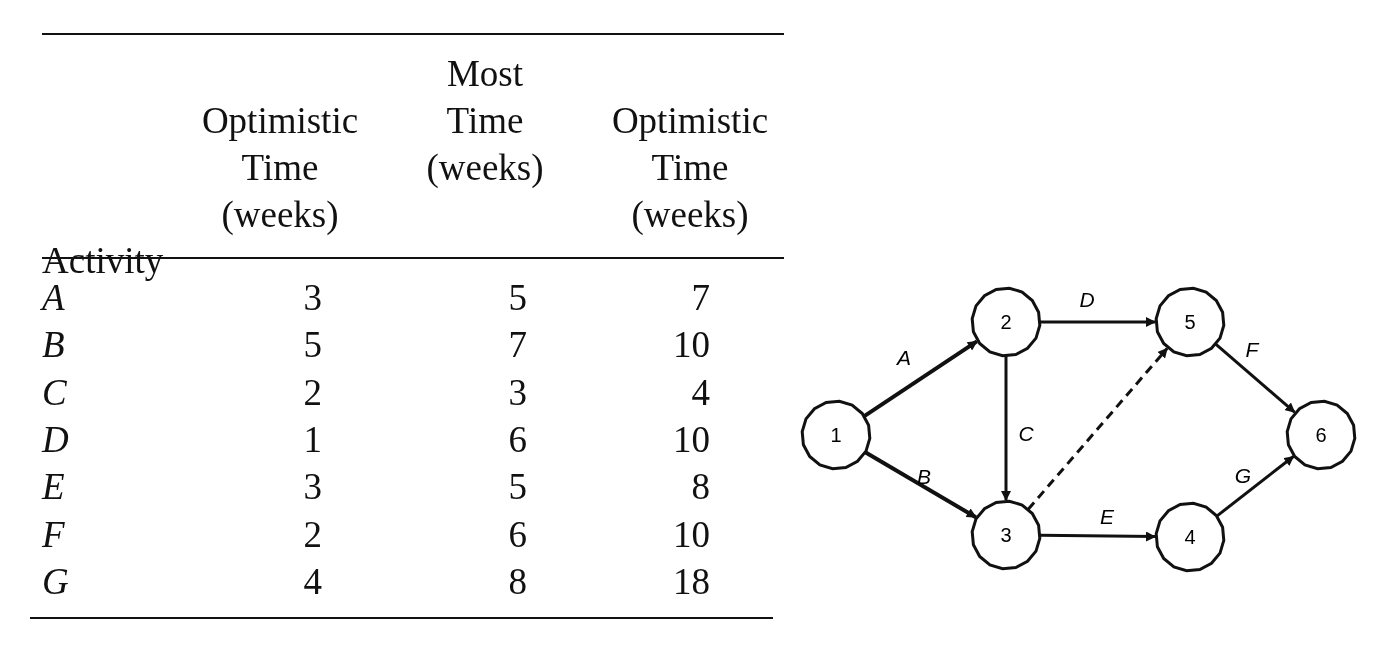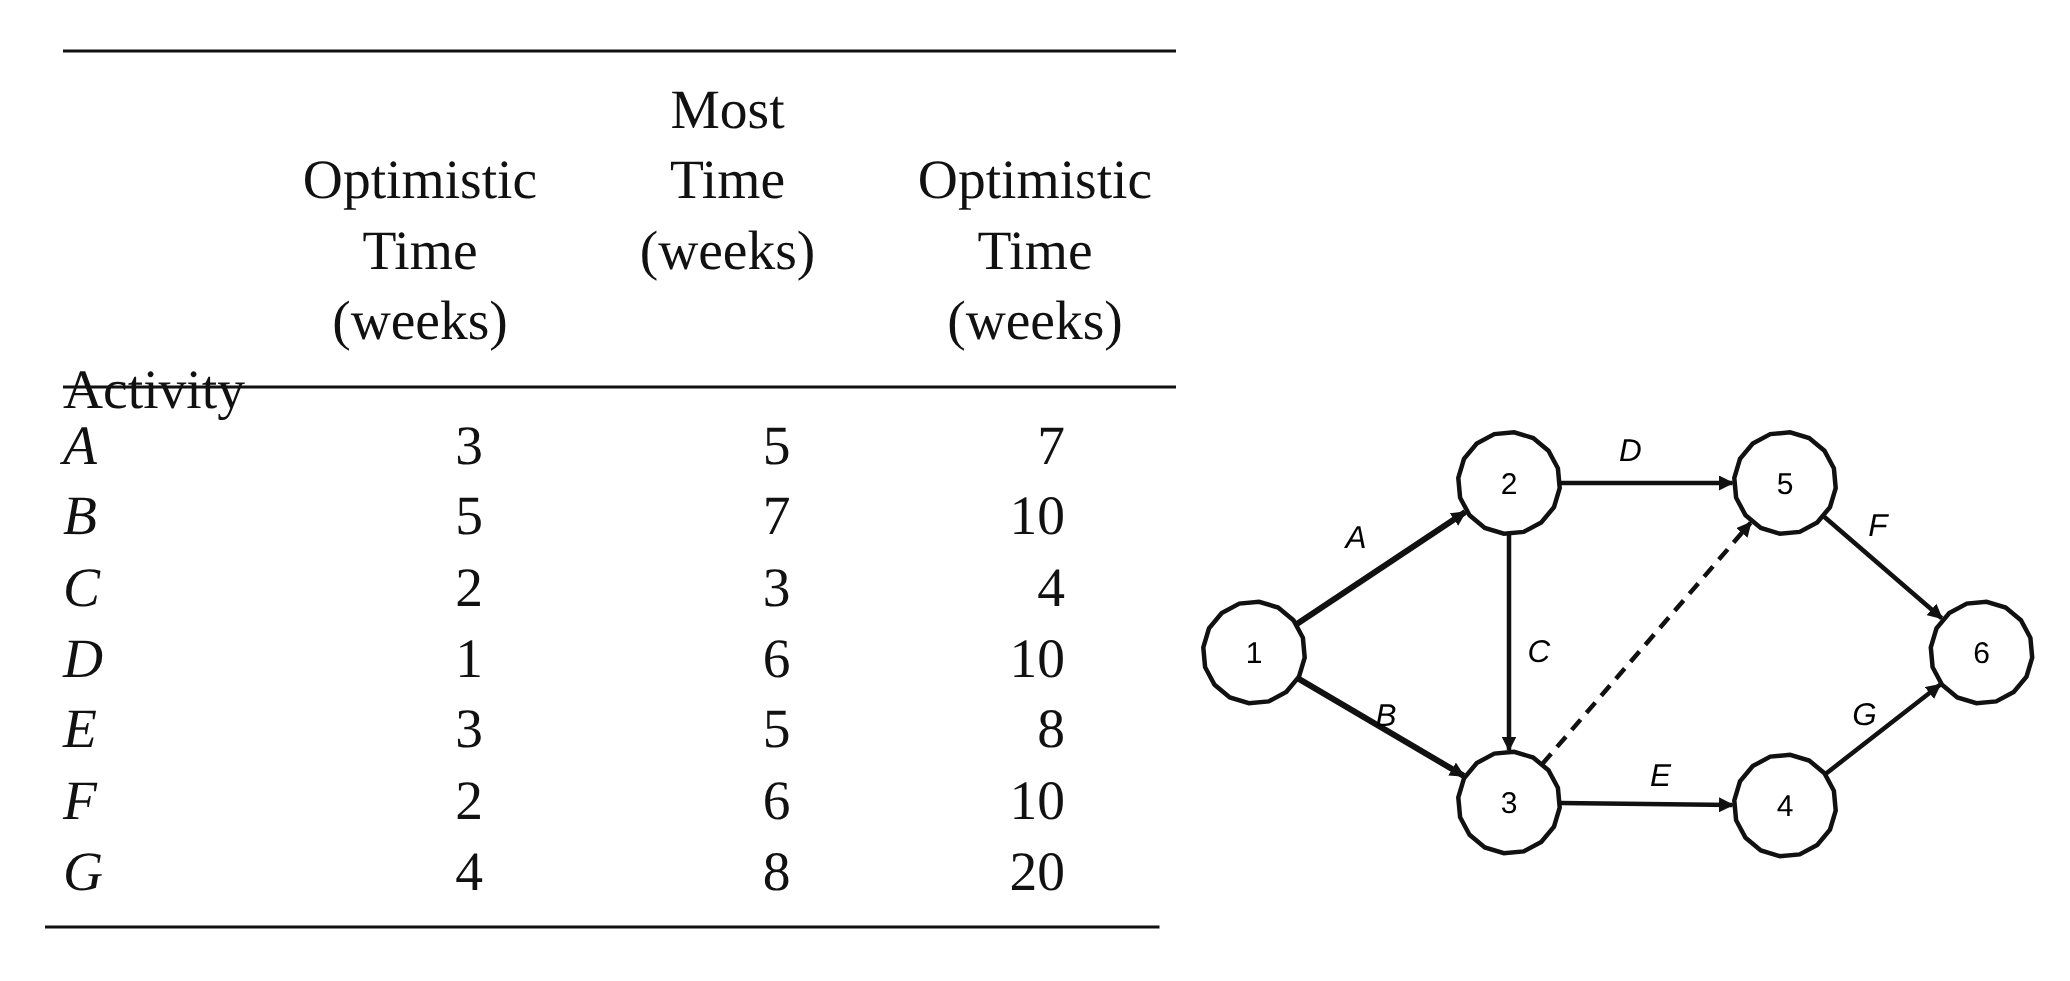--- a/index.html
+++ b/index.html
@@ -61,21 +61,21 @@
     <div class="cell num" style="top: 463.2px; left: 262px;">3</div>
     <div class="cell num" style="top: 463.2px; left: 467px;">5</div>
     <div class="cell num" style="top: 463.2px; left: 650px;">8</div>
     <div class="cell act" style="top: 510.5px;">F</div>
     <div class="cell num" style="top: 510.5px; left: 262px;">2</div>
     <div class="cell num" style="top: 510.5px; left: 467px;">6</div>
     <div class="cell num" style="top: 510.5px; left: 650px;">10</div>
     <div class="cell act" style="top: 557.8px;">G</div>
     <div class="cell num" style="top: 557.8px; left: 262px;">4</div>
     <div class="cell num" style="top: 557.8px; left: 467px;">8</div>
-    <div class="cell num" style="top: 557.8px; left: 650px;">20</div>
+    <div class="cell num" style="top: 557.8px; left: 650px;">18</div>
   </div>
 
 <div class="rule" style="left:30px; top:617px; width:743px;"></div>
 
 <svg id="net" width="1380" height="654" viewBox="0 0 1380 654">
   <defs>
     <marker id="arr" markerWidth="10" markerHeight="10" refX="9" refY="5" orient="auto" markerUnits="userSpaceOnUse" viewBox="0 0 10 10">
       <path d="M0,0 L10,5 L0,10 z" fill="#111"></path>
     </marker>
   </defs>

